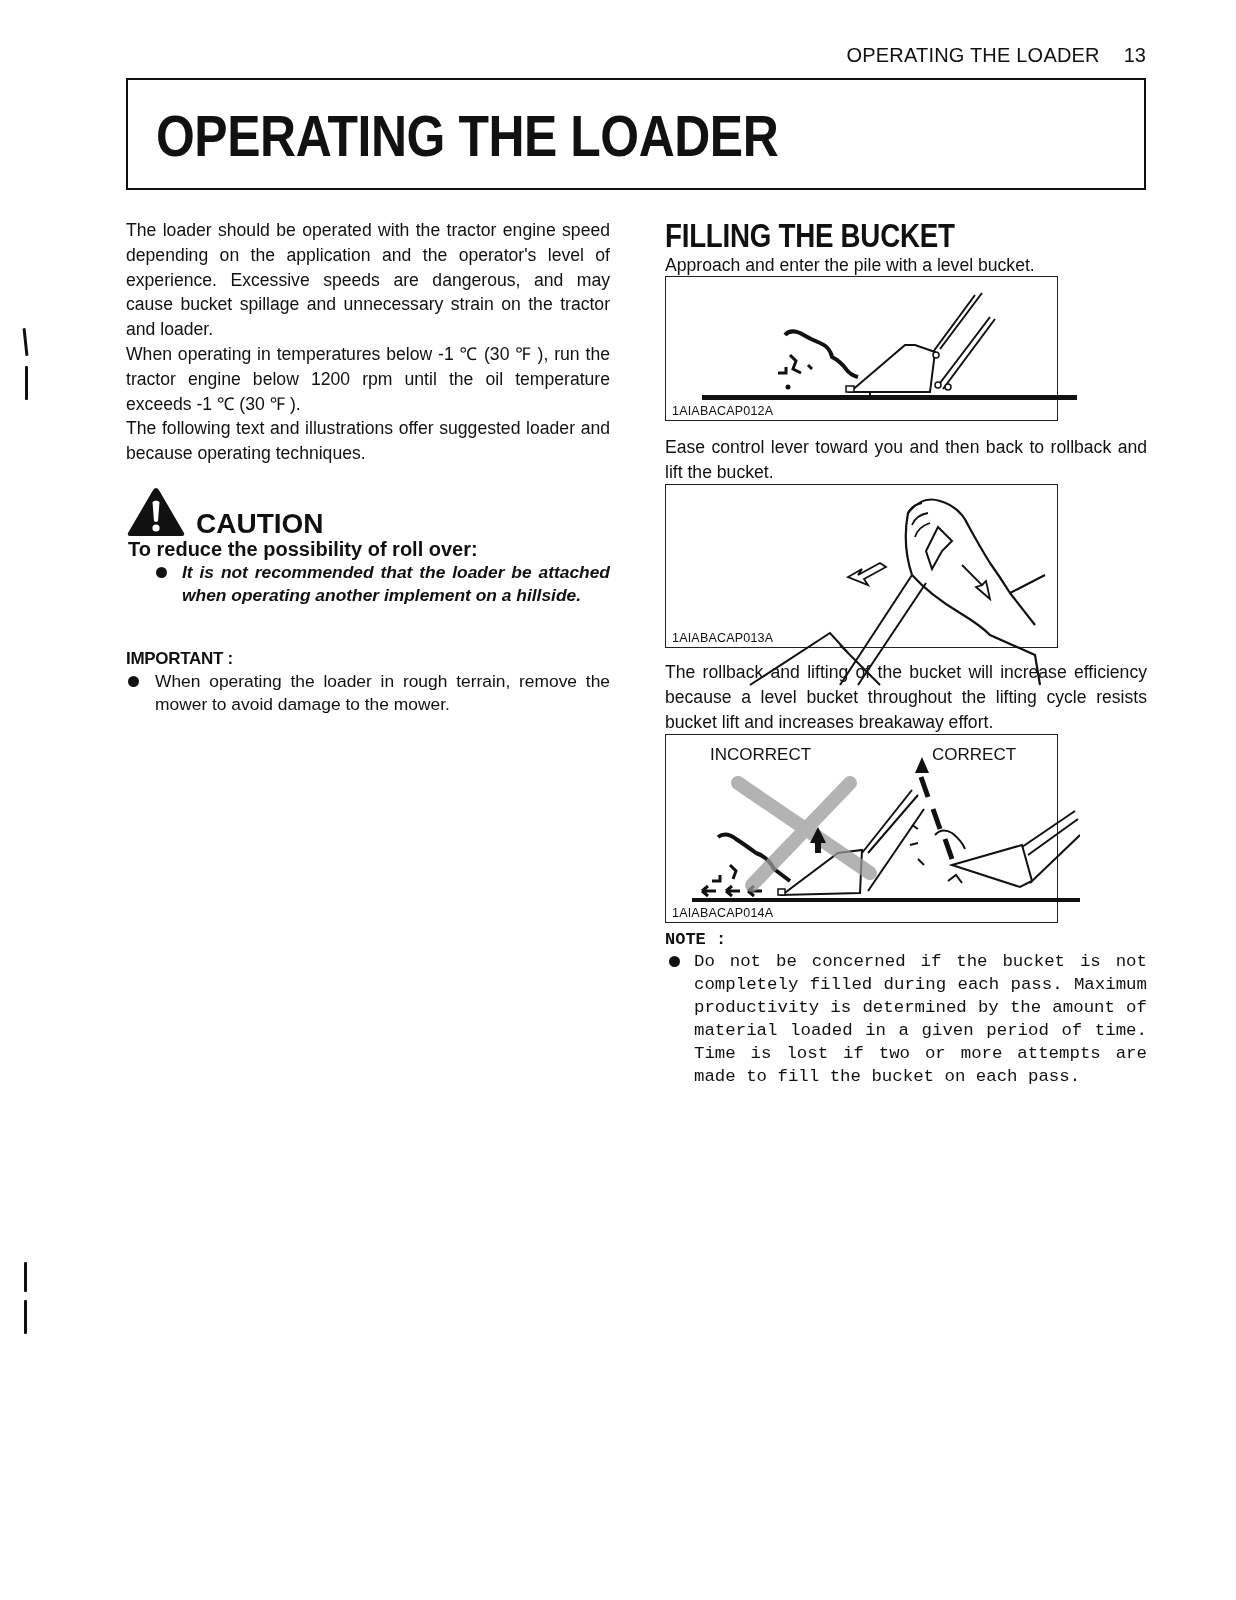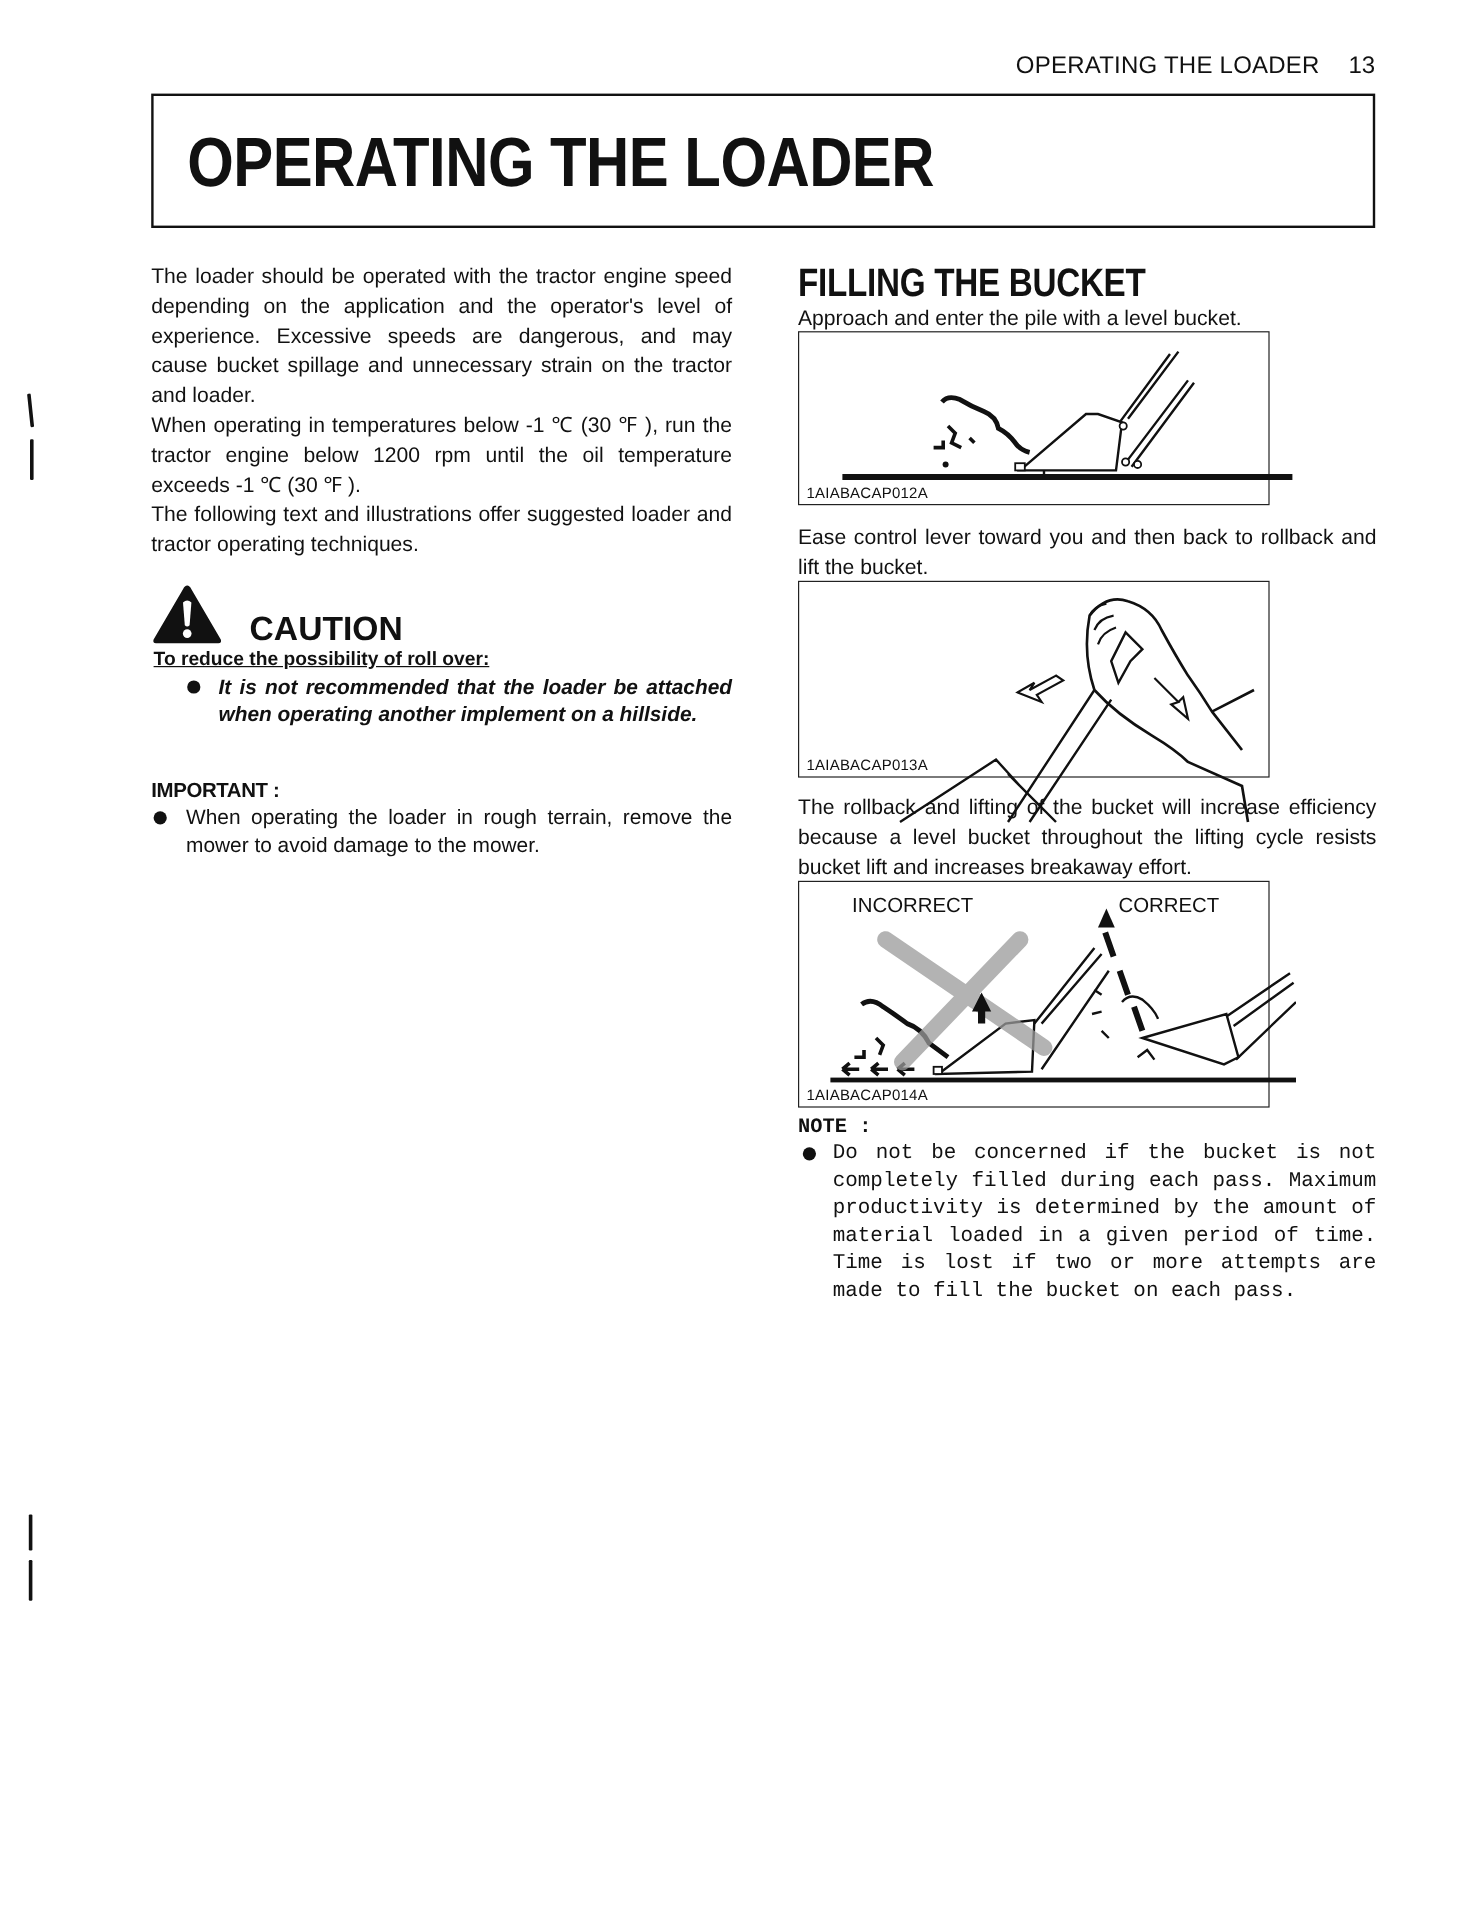--- a/index.html
+++ b/index.html
@@ -12,22 +12,22 @@
   .title-box { position: absolute; left: 126px; top: 78px; width: 1020px; height: 112px; border: 2px solid #111; }
   .title-box h1 { position: absolute; left: 28px; top: 22px; font-size: 58px; font-weight: bold; transform: scaleX(0.86); transform-origin: left center; letter-spacing: -0.5px; white-space: nowrap; }
 
   .col-left { position: absolute; left: 126px; top: 218px; width: 484px; }
   .para { font-size: 17.6px; line-height: 24.8px; text-align: justify; }
   .para.last-line-left { text-align-last: left; }
 
   .caution { position: absolute; left: 126px; top: 486px; width: 484px; }
   .caution-head { display: flex; align-items: flex-end; height: 52px; }
   .caution-icon { width: 60px; height: 52px; }
-  .caution-label { font-size: 28px; font-weight: bold; margin-left: 22px; line-height: 28px; }
-  .caution-sub { font-size: 16px; font-weight: bold; margin-left: 2px; line-height: 23px; text-decoration: underline; }
+  .caution-label { font-size: 28px; font-weight: bold; margin-left: 10px; line-height: 28px; }
+  .caution-sub { font-size: 20px; font-weight: bold; margin-left: 2px; line-height: 23px; }
   .bullet-list { list-style: none; }
   .bullet-list li { position: relative; padding-left: 56px; font-size: 17.4px; line-height: 23px; text-align: justify; }
   .bullet-list li .dot { position: absolute; left: 30px; top: 6px; width: 11px; height: 11px; border-radius: 50%; background: #111; }
   .caution .bullet-list li { font-weight: bold; font-style: italic; }
 
   .important { position: absolute; left: 126px; top: 648px; width: 484px; }
   .imp-label { font-size: 17px; font-weight: bold; letter-spacing: -0.3px; line-height: 22px; }
   .important .bullet-list li { padding-left: 29px; line-height: 22.5px; }
   .important .bullet-list li .dot { left: 2px; top: 6px; }
 
@@ -54,21 +54,21 @@
   <span class="rh-page">13</span>
 </div>
 
 <div class="title-box">
   <h1>OPERATING THE LOADER</h1>
 </div>
 
 <div class="col-left">
   <p class="para last-line-left">The loader should be operated with the tractor engine speed depending on the application and the operator's level of experience. Excessive speeds are dangerous, and may cause bucket spillage and unnecessary strain on the tractor and loader.</p>
   <p class="para last-line-left">When operating in temperatures below -1 ℃ (30 ℉ ), run the tractor engine below 1200 rpm until the oil temperature exceeds -1 ℃ (30 ℉ ).</p>
-  <p class="para last-line-left">The following text and illustrations offer suggested loader and tractor operating techniques.</p>
+  <p class="para last-line-left">The following text and illustrations offer suggested loader and because operating techniques.</p>
 </div>
 
 <div class="caution">
   <div class="caution-head">
     <svg class="caution-icon" viewBox="0 0 60 52">
       <path d="M30 2 Q32 2 33.5 5 L58 47 Q59 50 56 50 L4 50 Q1 50 2 47 L26.5 5 Q28 2 30 2 Z" fill="#111"></path>
       <path d="M26.5 16 Q30 13 33.5 16 L32 35 Q30 37 28 35 Z" fill="#fff"></path>
       <circle cx="30" cy="42" r="3.6" fill="#fff"></circle>
     </svg>
     <span class="caution-label">CAUTION</span>

